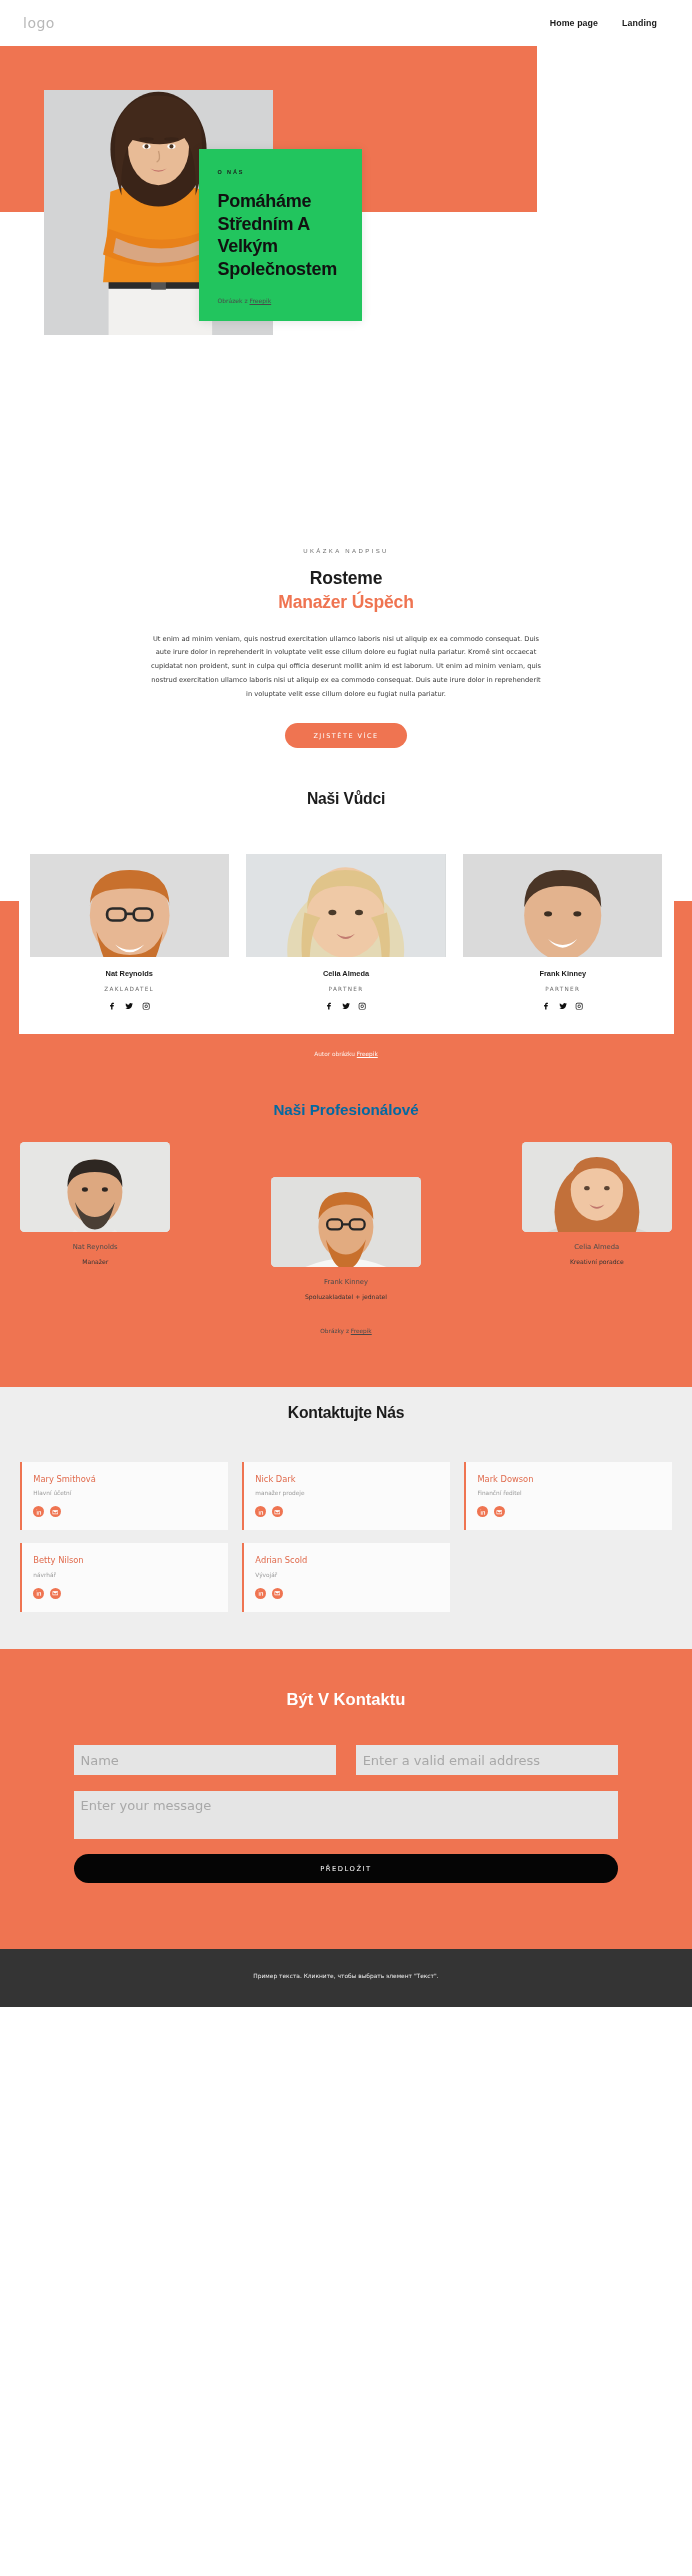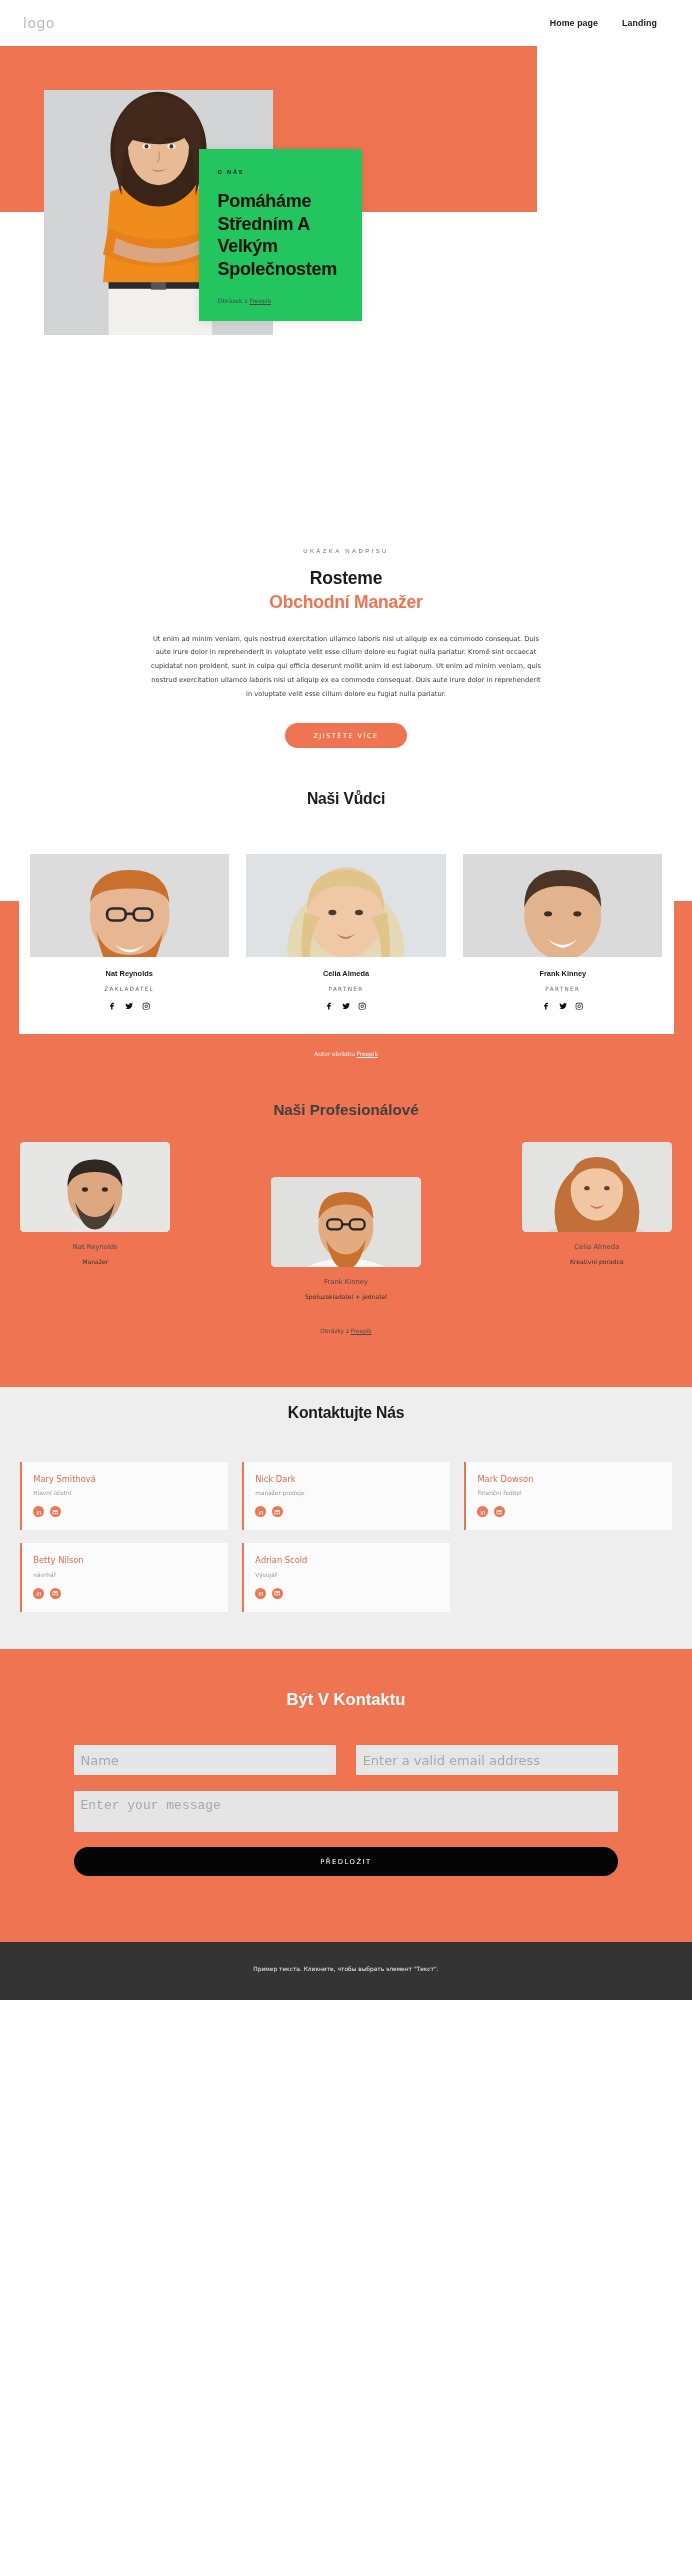--- a/index.html
+++ b/index.html
@@ -200,21 +200,21 @@
     left: 0; top: 0;
     width: 100%; height: 312px;
     background: #ef7451;
     z-index: 0;
   }
   .pros h2 {
     position: relative; z-index: 5;
     text-align: center;
     font-size: 15.2px;
     font-weight: 700;
-    color: #404040;
+    color: #0369a1;
     margin-bottom: 24px;
   }
   .pros-grid {
     position: relative; z-index: 5;
     margin: 0 20.3px;
     display: flex;
     justify-content: space-between;
     align-items: flex-start;
   }
   .pro { width: 23%; text-align: center; }
@@ -310,21 +310,21 @@
     width: 100%;
     border: none;
     outline: none;
     background: #e5e5e5;
     padding: 7.4px 6.5px;
     font-size: 13px;
     color: #5d5d5d;
     font-family: "DejaVu Sans", sans-serif;
   }
   .getintouch input::placeholder, .getintouch textarea::placeholder { color: #a8a8a8; }
-  .getintouch textarea { height: 41px; resize: none; display:block;font-family:Liberation Mono, monospace; }
+  .getintouch textarea { height: 48px; resize: none; display:block; }
   .submit {
     margin-top: 15.7px;
     width: 100%;
     background: #050505;
     color: #fff;
     border: none;
     border-radius: 37px;
     padding: 10.2px 0;
     font-size: 6.8px;
     letter-spacing: 1.5px;
@@ -400,21 +400,21 @@
       <div class="credit">
         <span>Obrázek z </span><a href="#">Freepik</a>
       </div>
     </div>
   </div>
 
   <div class="grow">
     <div class="kicker">UKÁZKA NADPISU</div>
     <h2>
       <span>Rosteme</span>
-      <span class="accent">Obchodní Manažer</span>
+      <span class="accent">Manažer Úspěch</span>
     </h2>
     <p>Ut enim ad minim veniam, quis nostrud exercitation ullamco laboris nisi ut aliquip ex ea commodo consequat. Duis aute irure dolor in reprehenderit in voluptate velit esse cillum dolore eu fugiat nulla pariatur. Kromě sint occaecat cupidatat non proident, sunt in culpa qui officia deserunt mollit anim id est laborum. Ut enim ad minim veniam, quis nostrud exercitation ullamco laboris nisi ut aliquip ex ea commodo consequat. Duis aute irure dolor in reprehenderit in voluptate velit esse cillum dolore eu fugiat nulla pariatur.</p>
     <button class="btn-pill">ZJISTĚTE VÍCE</button>
   </div>
 
   <div class="leaders">
     <h2>Naši Vůdci</h2>
     <div class="leaders-band"></div>
 
     <div class="leaders-inner">

